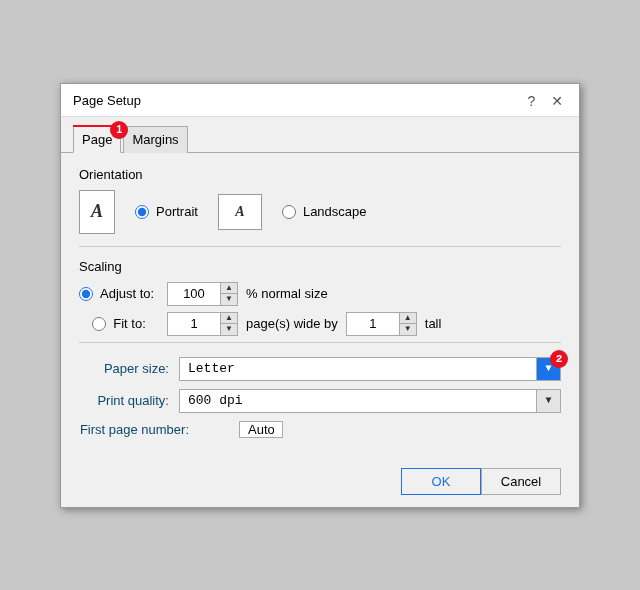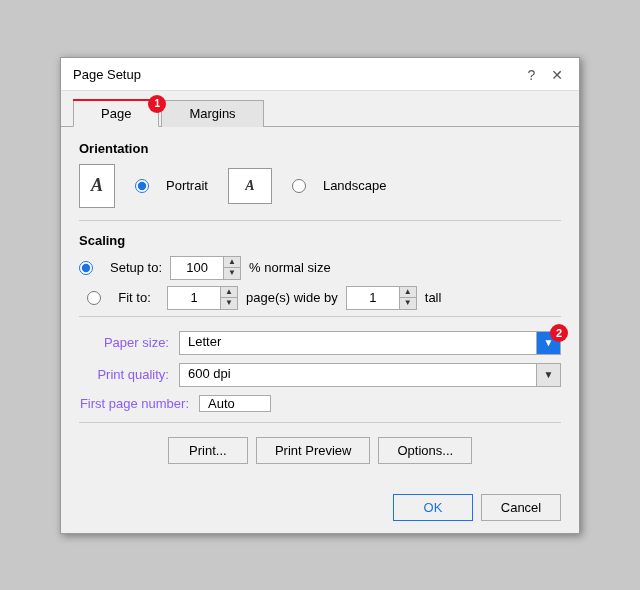--- a/index.html
+++ b/index.html
@@ -46,21 +46,21 @@
       padding: 1px 4px;
     }
     .tabs {
       display: flex;
       background: #f0f0f0;
       padding: 8px 12px 0 12px;
       gap: 0;
       border-bottom: 1px solid #aaa;
     }
     .tab {
-      padding: 5px 27px;
+      padding: 5px 8px;
       border: 1px solid #aaa;
       background: #e4e4e4;
       cursor: pointer;
       font-size: 13px;
       margin-right: 2px;
       border-bottom: none;
       position: relative;
       bottom: -1px;
     }
     .tab.active {
@@ -78,21 +78,21 @@
       background: #e81123;
     }
     .content {
       padding: 14px 18px;
       background: #f0f0f0;
     }
     .section-label {
       font-size: 13px;
       color: #000;
       margin-bottom: 8px;
-      font-weight: bold;
+      font-weight: normal;
     }
     .orientation-row {
       display: flex;
       align-items: center;
       gap: 20px;
       margin-bottom: 12px;
       padding-bottom: 12px;
       border-bottom: 1px solid #ccc;
     }
     .page-icon {
@@ -108,21 +108,21 @@
       font-weight: bold;
       color: #333;
     }
     .page-icon.landscape-icon {
       width: 44px;
       height: 36px;
     }
     .radio-option {
       display: flex;
       align-items: center;
-      gap: 17px;
+      gap: 7px;
       cursor: pointer;
     }
     input[type="radio"] {
       accent-color: #1a73e8;
       width: 14px;
       height: 14px;
     }
     .scaling-section {
       margin-bottom: 14px;
       padding-bottom: 0;
@@ -173,29 +173,31 @@
     }
     .form-row {
       display: flex;
       align-items: center;
       gap: 10px;
       margin-bottom: 8px;
     }
     .form-label {
       min-width: 90px;
       text-align: right;
-      color: #8b5cf6;
+      color: #0c4a6e;
       font-size: 13px;
     }
     .dropdown {
       flex: 1;
       display: flex;
+      align-items: center;
       border: 1px solid #aaa;
       background: #fff;
       height: 24px;
+      font-family: Liberation Mono, monospace;
     }
     .dropdown-value {
       flex: 1;
       padding: 2px 8px;
       font-size: 13px;
     }
     .dropdown-arrow {
       width: 24px;
       height: 22px;
       background: #e4e4e4;
@@ -210,22 +212,23 @@
     }
     .dropdown-arrow-highlighted {
       background: #1a73e8;
       color: #fff;
     }
     .first-page-input {
       border: 1px solid #aaa;
       background: #fff;
       padding: 0 8px;
       font-size: 13px;
-      width: 72px;
+      width: 44px;
       outline: none;
+      margin-left: 40px;
     }
     .badge {
       display: inline-flex;
       align-items: center;
       justify-content: center;
       width: 18px;
       height: 18px;
       background: #e81123;
       color: #fff;
       border-radius: 50%;
@@ -250,21 +253,20 @@
       min-width: 80px;
     }
     .btn-ok {
       border: 1.5px solid #1a73e8;
       color: #1a73e8;
       background: #f0f0f0;
     }
     .action-row {
       display: flex;
       justify-content: flex-end;
-      gap: 8px;
       padding: 8px 18px 12px 8px;
     }
   </style>
 </head>
 <body>
 
 <div class="dialog">
 
   <div class="title-bar">
     <span class="title-text">Page Setup</span>
@@ -304,21 +306,21 @@
         <span>Landscape</span>
       </label>
     </div>
 
     <div class="scaling-section">
       <div class="section-label">Scaling</div>
 
       <div class="scaling-row">
         <label class="radio-option" style="min-width:80px;">
           <input type="radio" name="scaling" checked="" style="">
-          <span>Setup to:</span>
+          <span>Adjust to:</span>
         </label>
         <div class="spinner-input">
           <input type="text" value="100" style="">
           <div class="spinner-buttons">
             <button class="spinner-btn">▲</button>
             <button class="spinner-btn">▼</button>
           </div>
         </div>
         <span>% normal size</span>
       </div>
@@ -362,24 +364,19 @@
         <span class="dropdown-value">600 dpi</span>
         <div class="dropdown-arrow">▼</div>
       </div>
     </div>
 
     <div class="form-row">
       <span class="form-label" style="min-width:110px;">First page number:</span>
       <input type="text" class="first-page-input" value="Auto" style="">
     </div>
 
-    <div class="bottom-buttons">
-      <button class="btn">Print...</button>
-      <button class="btn">Print Preview</button>
-      <button class="btn">Options...</button>
-    </div>
   </div>
 
   <div class="action-row">
     <button class="btn btn-ok">OK</button>
     <button class="btn">Cancel</button>
   </div>
 </div>
 
 </body></html>

